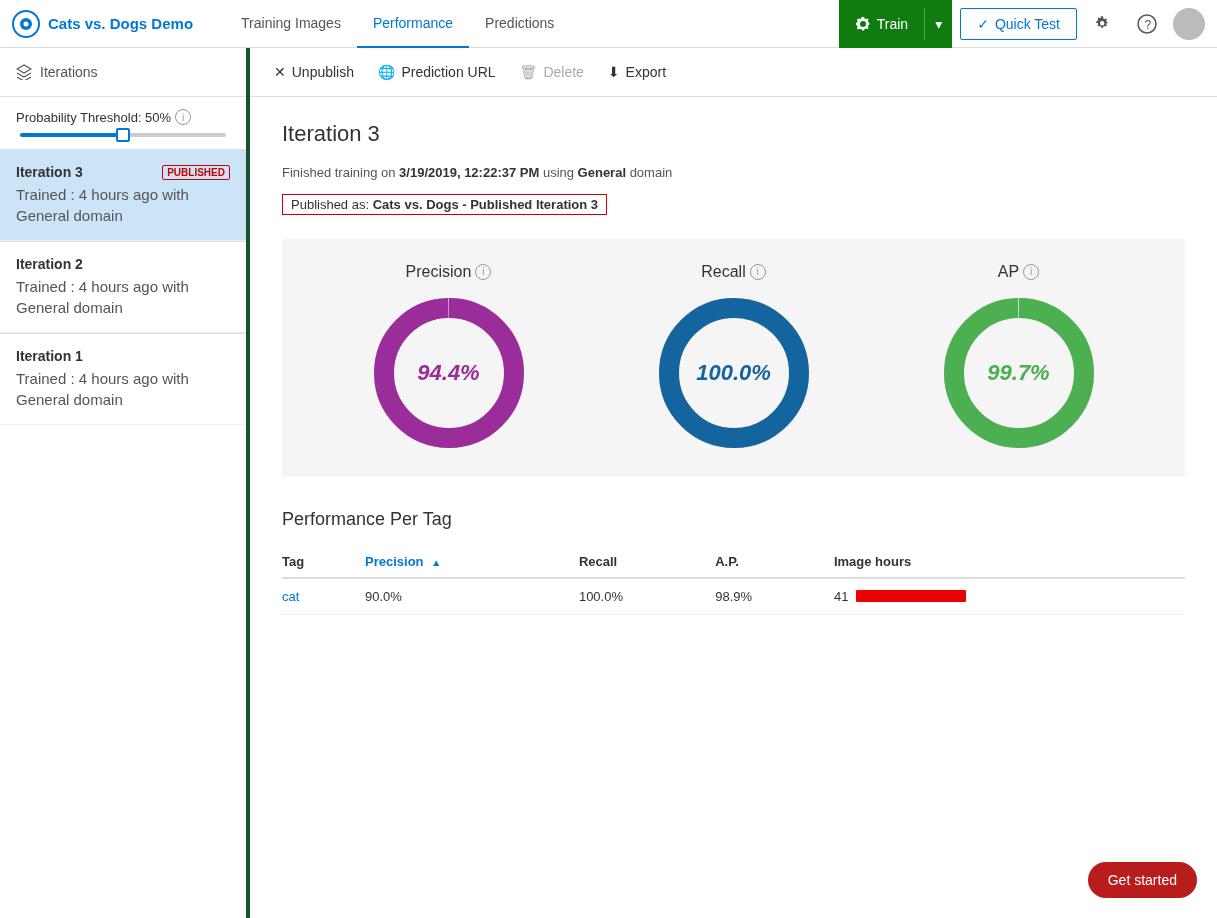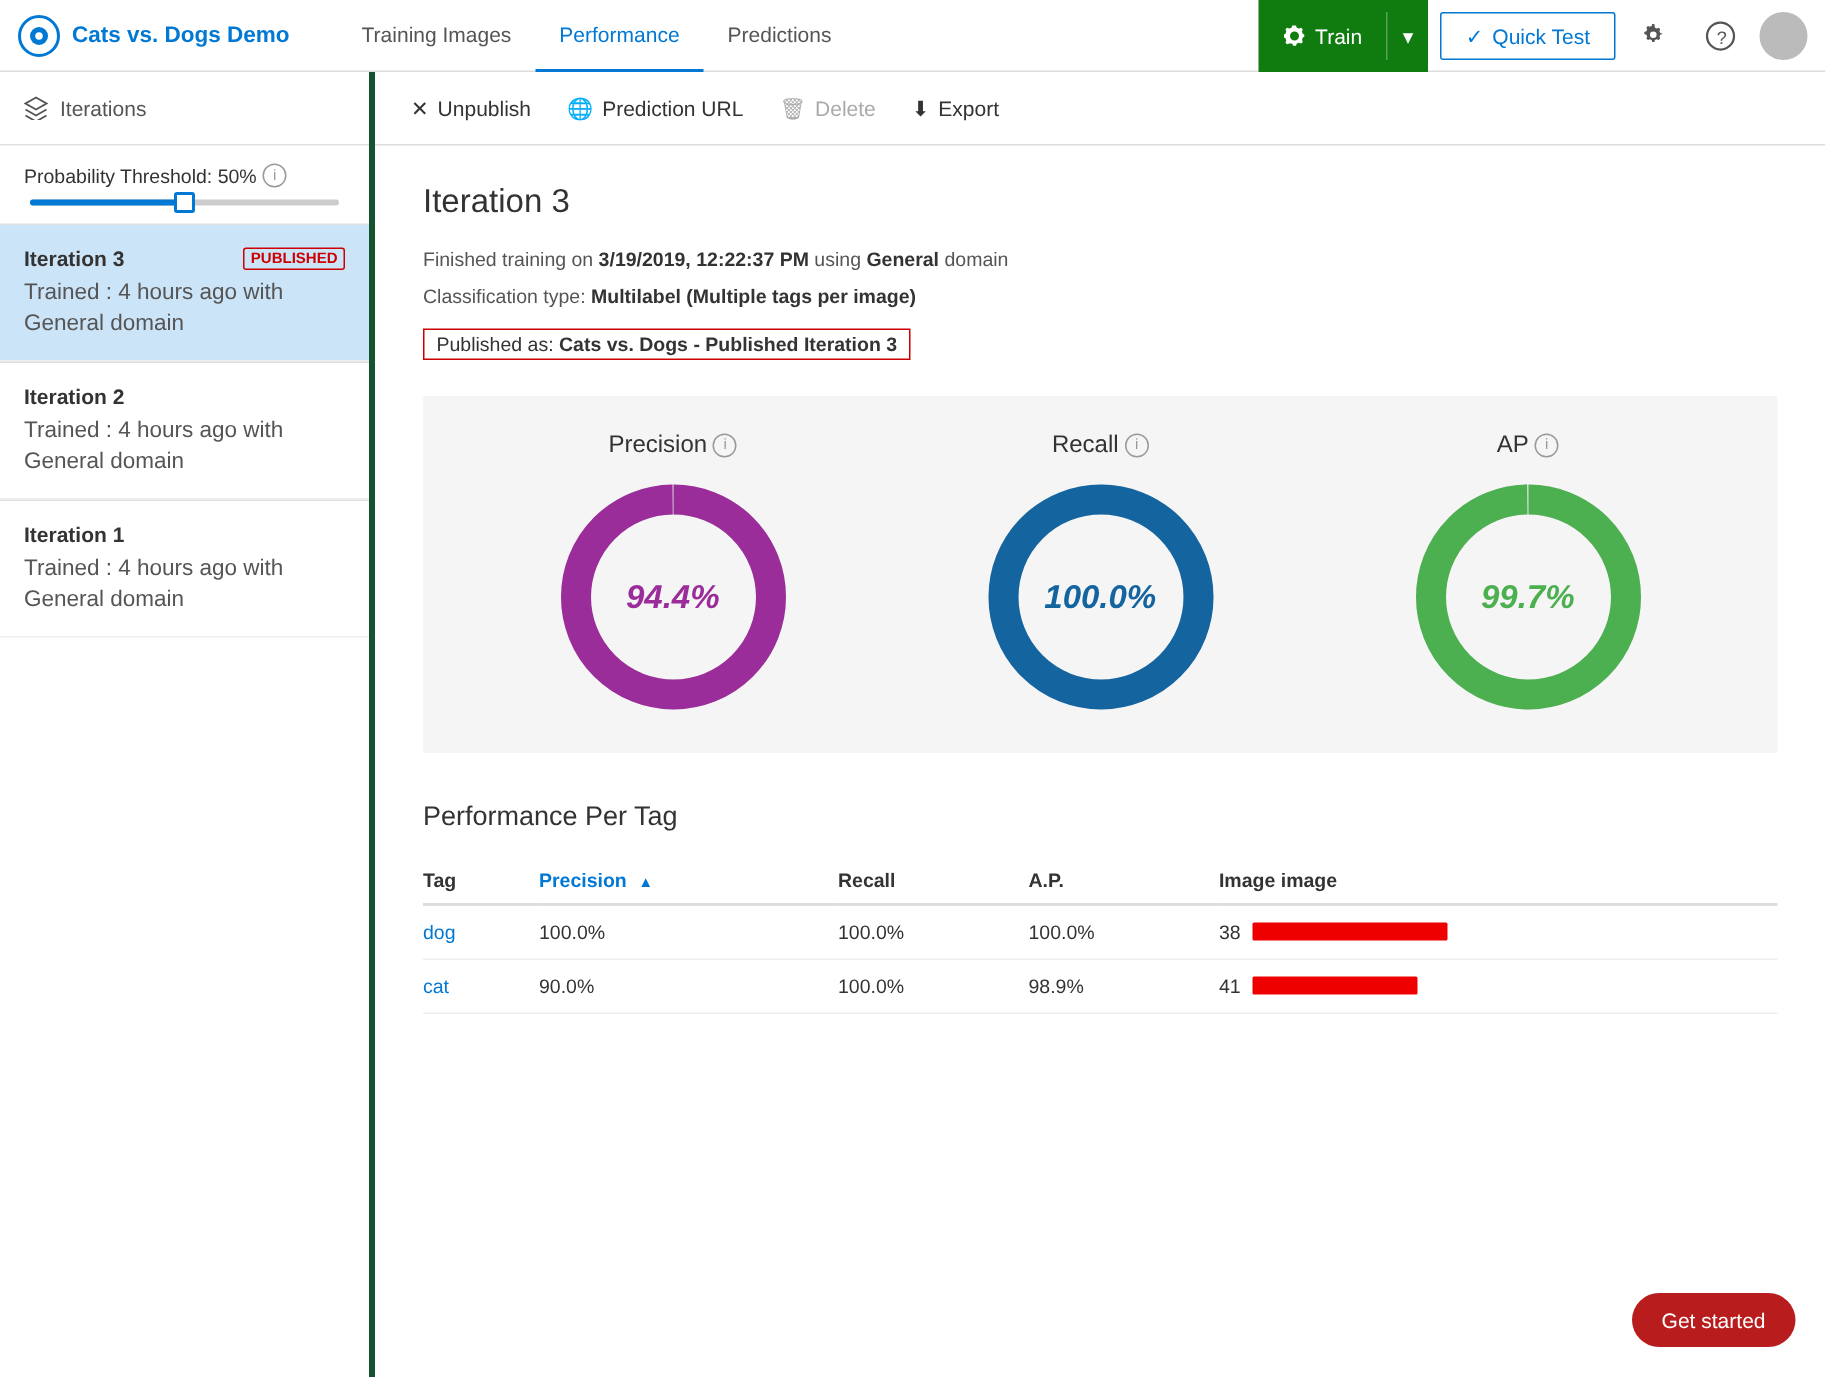--- a/index.html
+++ b/index.html
@@ -203,21 +203,20 @@
       <button class="toolbar-btn">
         <span style="font-size:14px;">⬇</span>
         <span>Export</span>
       </button>
     </div>
 
     <div class="content-body">
       <h1 class="iteration-title">Iteration 3</h1>
 
       <p class="info-text">Finished training on <strong>3/19/2019, 12:22:37 PM</strong> using <strong>General</strong> domain</p>
-      <p class="info-text">Classification type: <strong>Multilabel (Multiple tags per image)</strong></p>
       <div class="published-as-box">Published as: <strong>Cats vs. Dogs - Published Iteration 3</strong></div>
 
       
       <div class="metrics-container">
 
         <div class="metric-card">
           <div class="metric-title">
             <span>Precision</span>
             <div class="info-circle">i</div>
           </div>
@@ -263,36 +262,24 @@
       
       <h2 class="section-title">Performance Per Tag</h2>
 
       <table class="perf-table">
         <thead>
           <tr>
             <th>Tag</th>
             <th class="sorted">Precision <span class="sort-arrow">▲</span></th>
             <th>Recall</th>
             <th>A.P.</th>
-            <th>Image image</th>
+            <th>Image hours</th>
           </tr>
         </thead>
         <tbody id="tag-table-body">
-        <tr>
-      <td><a class="tag-link">dog</a></td>
-      <td>100.0%</td>
-      <td>100.0%</td>
-      <td>100.0%</td>
-      <td>
-        <div class="bar-container">
-          <span style="margin-right:8px;">38</span>
-          <div class="bar" style="width:130px;"></div>
-        </div>
-      </td>
-    </tr>
             <tr>
       <td><a class="tag-link">cat</a></td>
       <td>90.0%</td>
       <td>100.0%</td>
       <td>98.9%</td>
       <td>
         <div class="bar-container">
           <span style="margin-right:8px;">41</span>
           <div class="bar" style="width:110px;"></div>
         </div>

